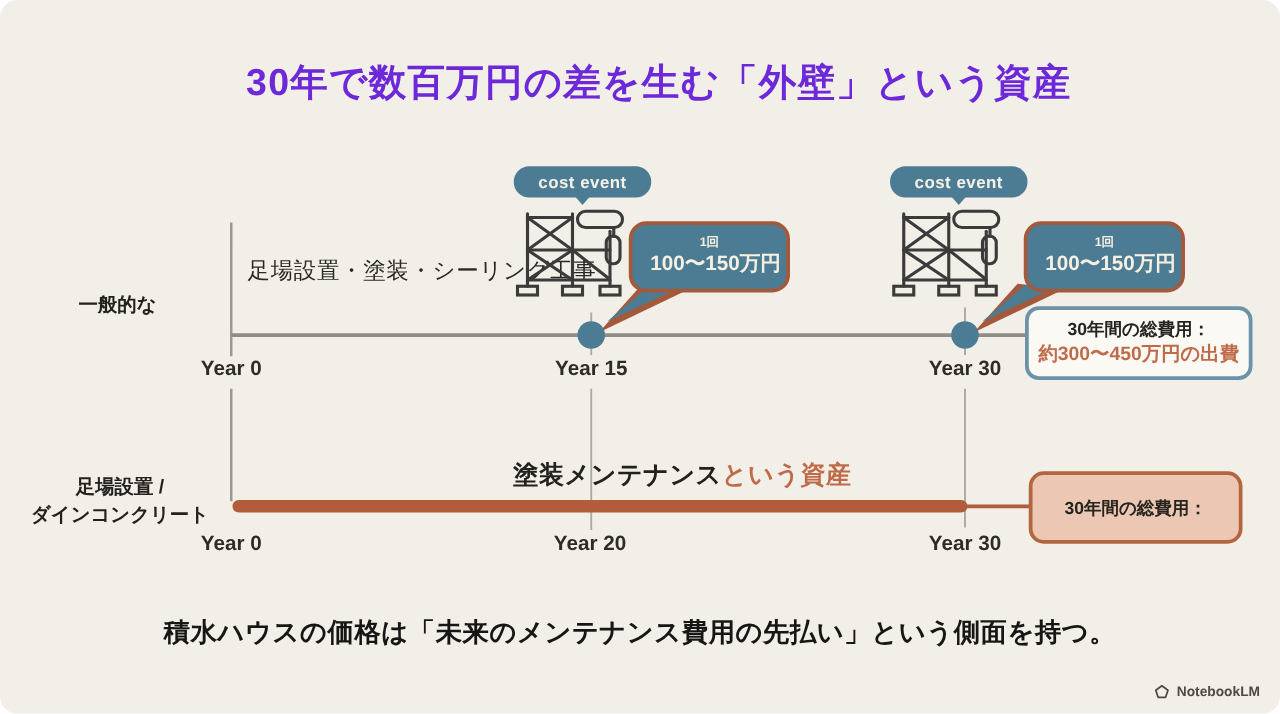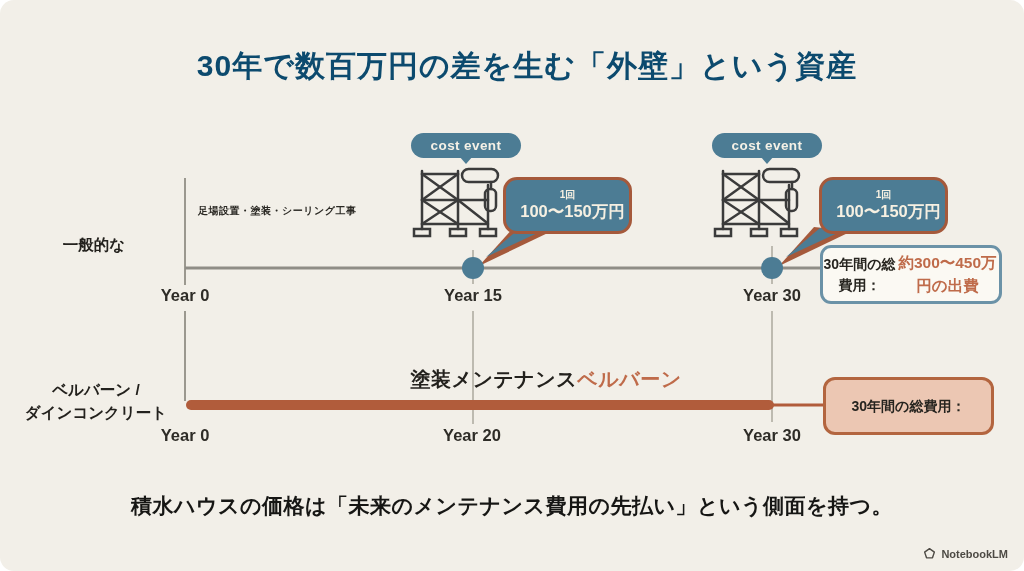--- a/index.html
+++ b/index.html
@@ -17,33 +17,33 @@
   body{font-family:"Liberation Sans","DejaVu Sans",sans-serif;}
   .canvas{
     position:relative;width:1024px;height:571px;background:var(--cream);
     border-radius:14px;overflow:hidden;
   }
   svg.underlay{position:absolute;left:0;top:0;width:1024px;height:571px;}
   .abs{position:absolute;}
 
   .title{
     left:0;top:46px;width:1024px;text-align:center;
-    font-size:30px;font-weight:bold;color:#0c4a6e;letter-spacing:1px;padding-left:30px;
+    font-size:30px;font-weight:bold;color:#6d28d9;letter-spacing:1px;padding-left:30px;
   }
   .tagline{
     left:0;top:492px;width:1024px;text-align:center;
     font-size:21px;font-weight:bold;color:#161614;letter-spacing:.5px;
   }
 
   .side-label{
     width:176px;text-align:center;font-size:15.5px;font-weight:bold;
     color:#23211d;line-height:1.5;
   }
   .work-note{
-    font-size:10px;font-weight:bold;color:#2a2823;letter-spacing:.5px;
+    font-size:18px;font-weight:normal;color:#2a2823;letter-spacing:.5px;
   }
 
   .badge{
     width:110px;height:25px;border-radius:13px;background:var(--teal);
     color:#f5f1e6;font-size:13.5px;font-weight:bold;letter-spacing:.4px;
     display:flex;align-items:center;justify-content:center;
   }
   .badge::after{
     content:"";position:absolute;left:50%;top:100%;transform:translateX(-50%);
     border:7px solid transparent;border-top:8px solid var(--teal);margin-top:-2px;
@@ -52,21 +52,21 @@
   .bubble{
     width:129px;height:57px;background:var(--teal);
     border:3px solid var(--rust-border);border-radius:14px;
     display:flex;flex-direction:column;align-items:center;justify-content:center;
     color:#f6f0e2;line-height:1.3;
   }
   .bubble .l1{font-size:10px;font-weight:bold;}
   .bubble .l2{font-size:16.5px;font-weight:bold;margin-left:10px;}
 
   .sumbox{
-    text-align:center;display:flex;flex-direction:row;justify-content:center;
+    text-align:center;display:flex;flex-direction:column;justify-content:center;
     line-height:1.45;
     align-items:center;
   }
   .sumbox .t{font-size:14px;font-weight:bold;color:#26241f;}
   .sumbox-siding{
     left:820px;top:245px;width:182px;height:59px;background:#fbf9f3;
     border:3px solid #6b92a7;border-radius:11px;
   }
   .sumbox-siding .v{font-size:15.5px;font-weight:bold;color:var(--salmon);}
   .sumbox-bellburn{
@@ -182,26 +182,26 @@
   <div class="abs sumbox sumbox-siding">
     <div class="t">30年間の総費用：</div>
     <div class="v">約300〜450万円の出費</div>
   </div>
 
   <div class="abs ylabel" style="left:185px;top:286px;">Year 0</div>
   <div class="abs ylabel" style="left:473px;top:286px;">Year 15</div>
   <div class="abs ylabel" style="left:772px;top:286px;">Year 30</div>
 
   <div class="abs side-label" style="left:8px;top:378px;">
-    <div>ベルバーン /</div>
+    <div>足場設置 /</div>
     <div>ダインコンクリート</div>
   </div>
 
   <div class="abs maint">
-    <span class="dark">塗装メンテナンス</span><span class="accent">ベルバーン</span>
+    <span class="dark">塗装メンテナンス</span><span class="accent">という資産</span>
   </div>
 
   <div class="abs sumbox sumbox-bellburn">
     <div class="t">30年間の総費用：</div>
   </div>
 
   <div class="abs ylabel" style="left:185px;top:426px;">Year 0</div>
   <div class="abs ylabel" style="left:472px;top:426px;">Year 20</div>
   <div class="abs ylabel" style="left:772px;top:426px;">Year 30</div>
 

